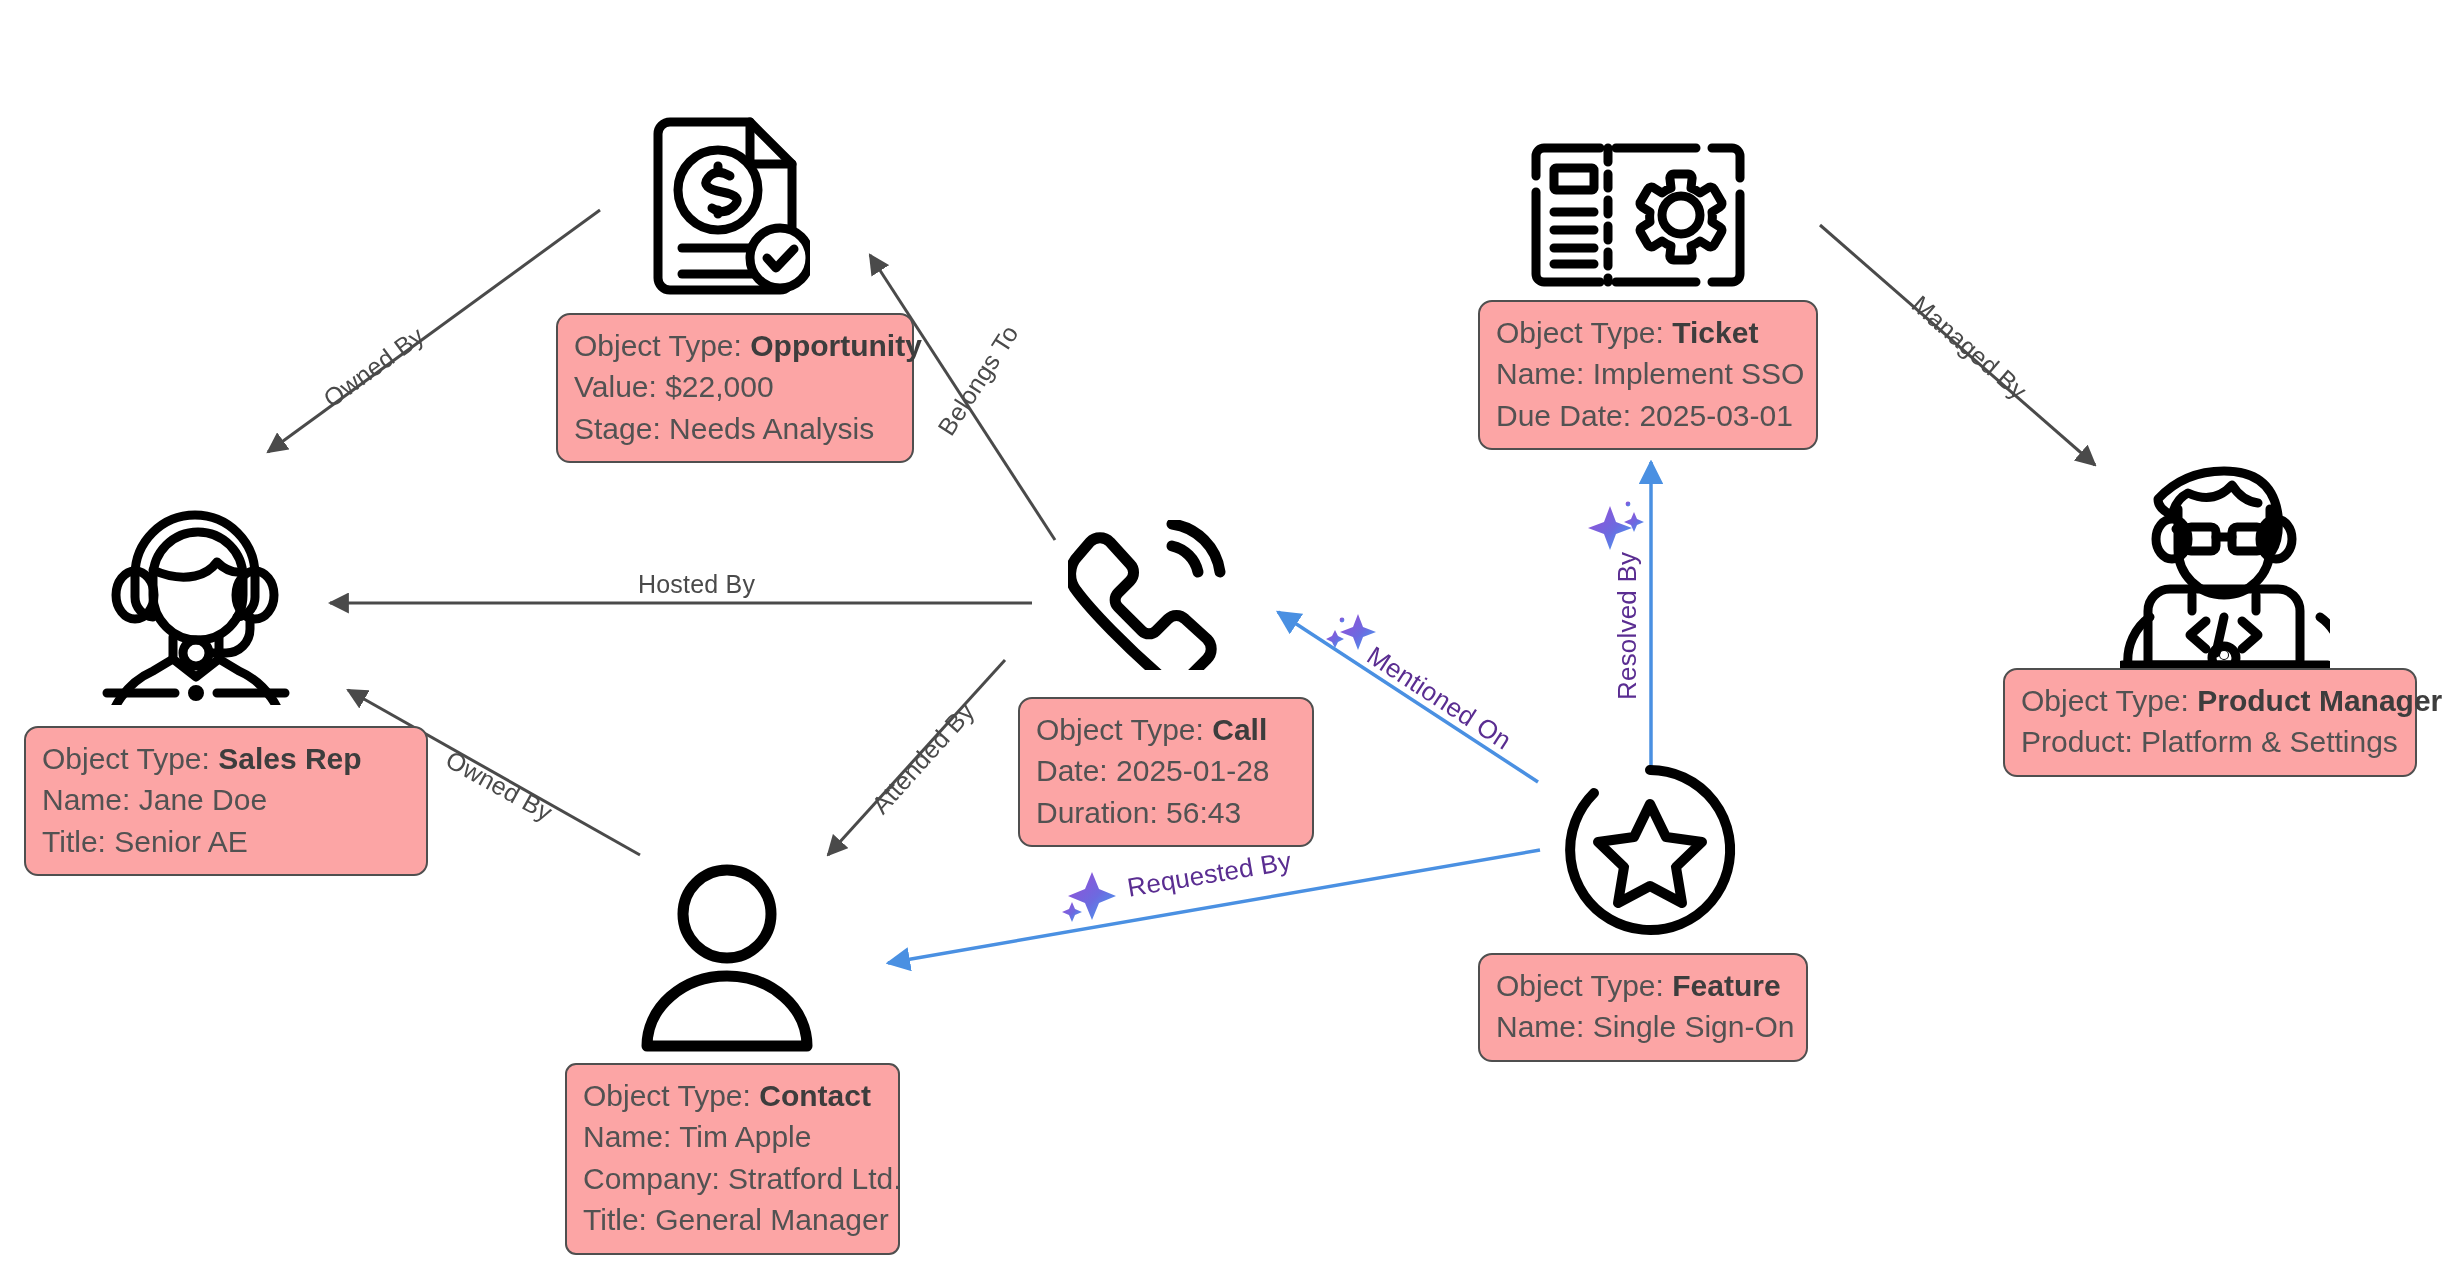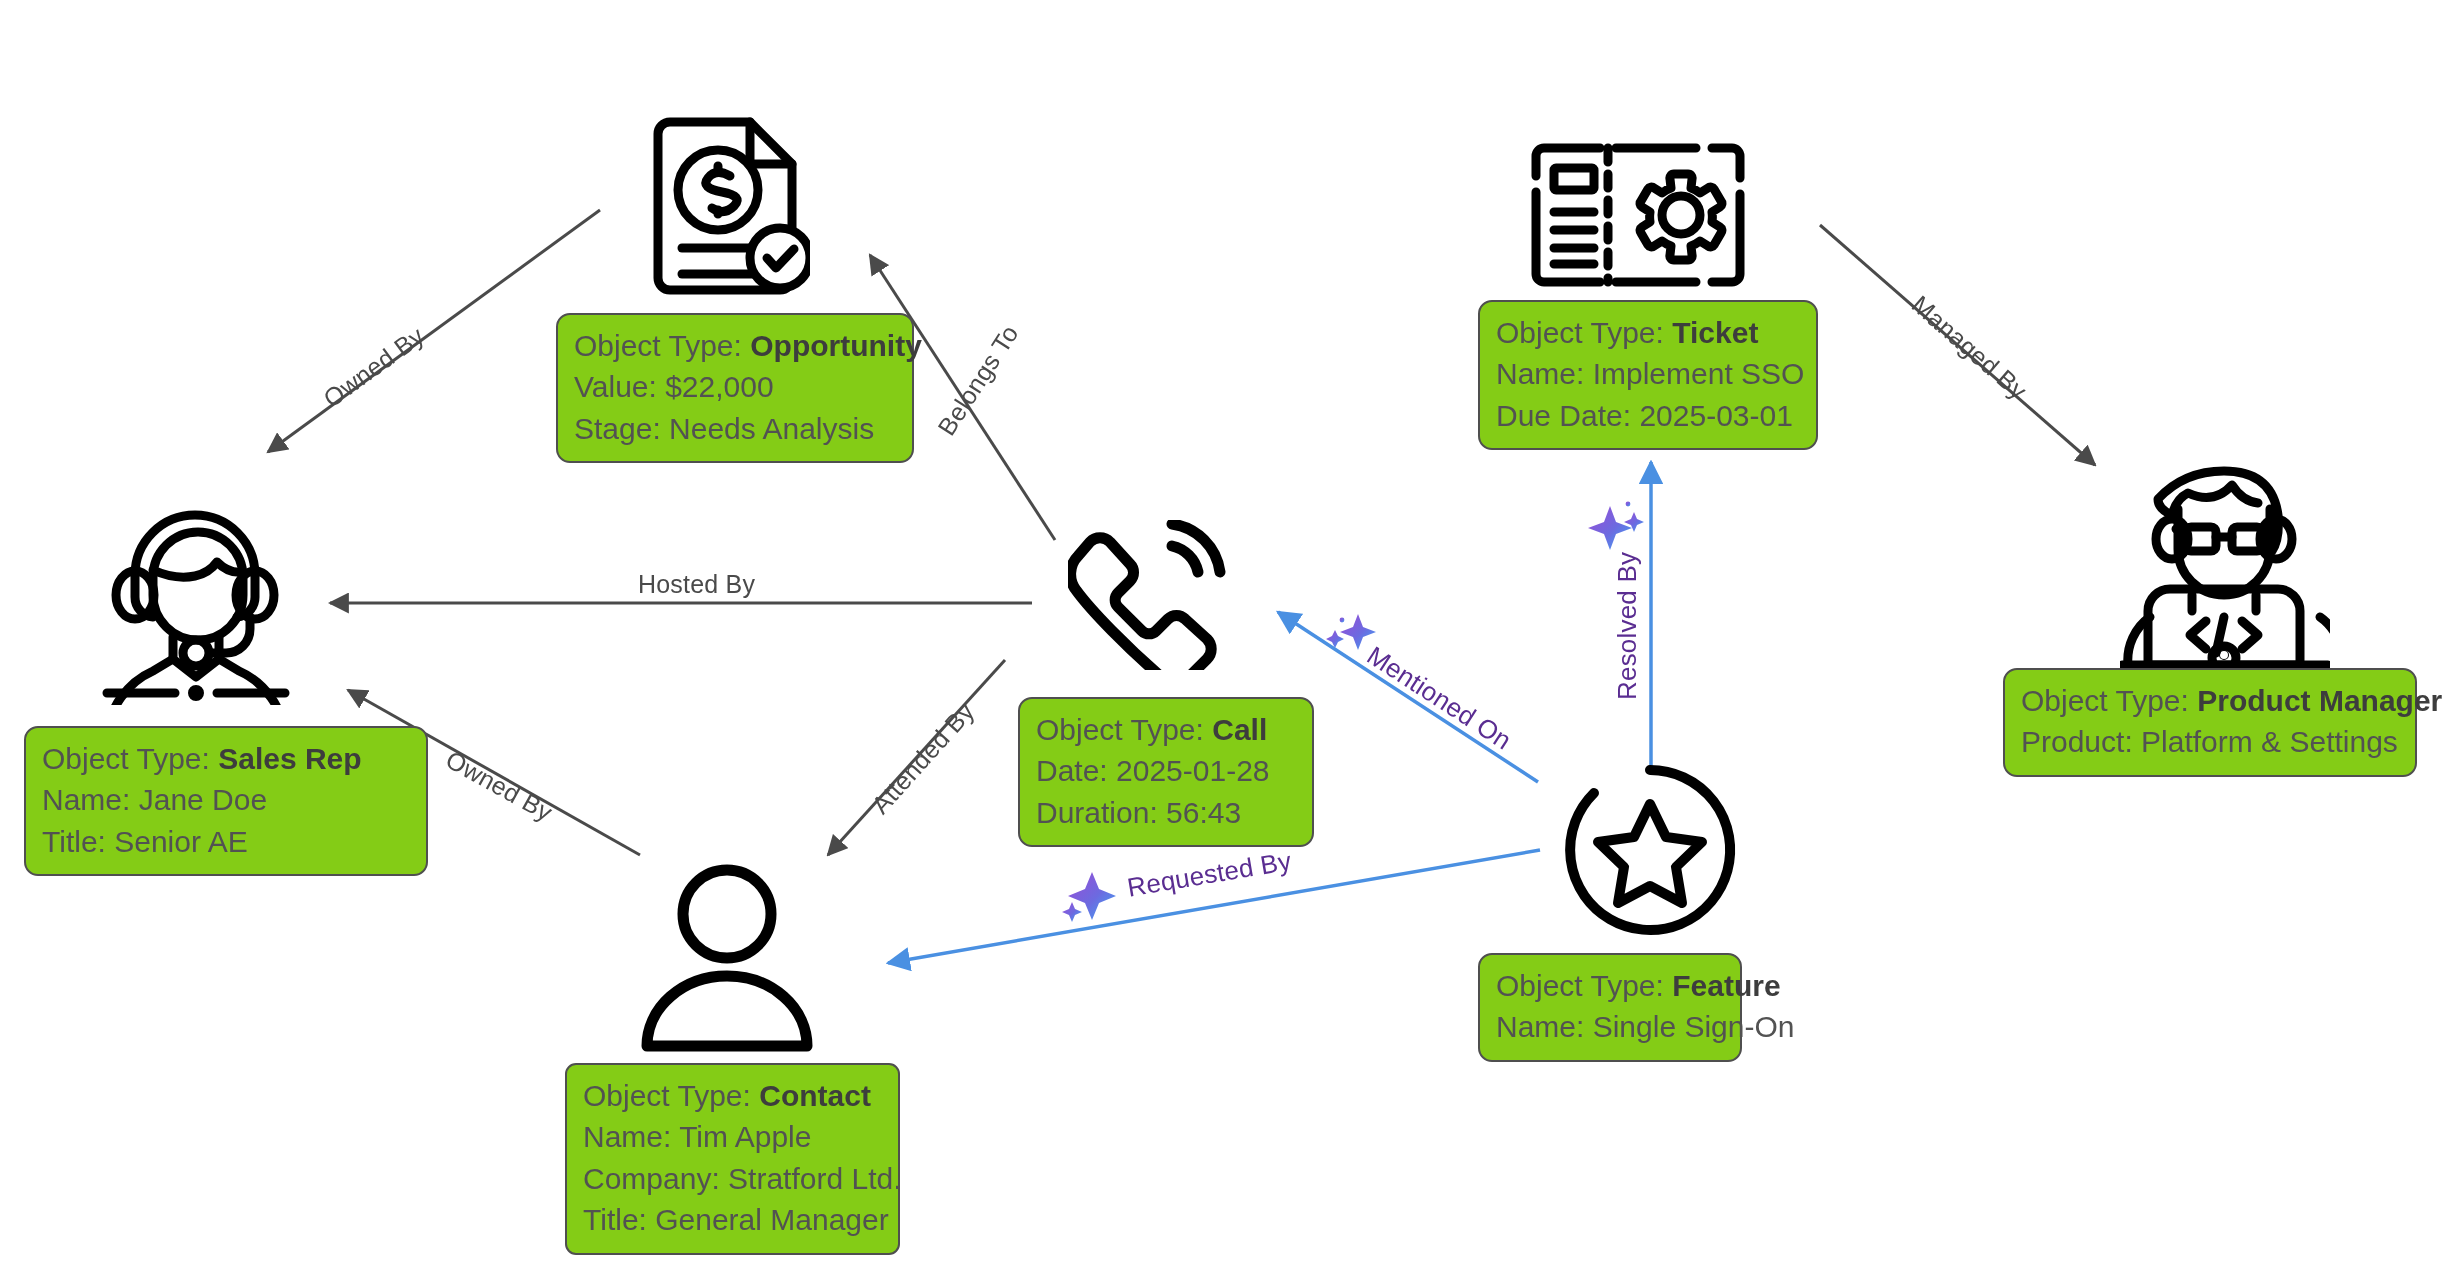--- a/index.html
+++ b/index.html
@@ -20,21 +20,21 @@
   svg.layer {
     position: absolute;
     left: 0;
     top: 0;
     width: 2462px;
     height: 1268px;
   }
   
   .info-box {
     position: absolute;
-    background: #84cc16;
+    background: #fca5a5;
     border: 2.5px solid #4f4f4f;
     border-radius: 14px;
     padding: 10px 16px 12px 16px;
     box-sizing: border-box;
     color: #525252;
     font-size: 30px;
     line-height: 1.38;
     white-space: nowrap;
   }
   .info-line { display: block; }
@@ -260,21 +260,21 @@
   </div>
 
   <div class="info-box" style="left:1478px; top:300px; width:340px;">
     <span class="info-line">
       <span class="k">Object Type: </span><span class="v-strong">Ticket</span>
     </span>
     <span class="info-line">Name: Implement SSO</span>
     <span class="info-line">Due Date: 2025-03-01</span>
   </div>
 
-  <div class="info-box" style="left:1478px; top:953px; width:264px;">
+  <div class="info-box" style="left:1478px; top:953px; width:330px;">
     <span class="info-line">
       <span class="k">Object Type: </span><span class="v-strong">Feature</span>
     </span>
     <span class="info-line">Name: Single Sign-On</span>
   </div>
 
   <div class="info-box" style="left:2003px; top:668px; width:414px;">
     <span class="info-line">
       <span class="k">Object Type: </span><span class="v-strong">Product Manager</span>
     </span>

